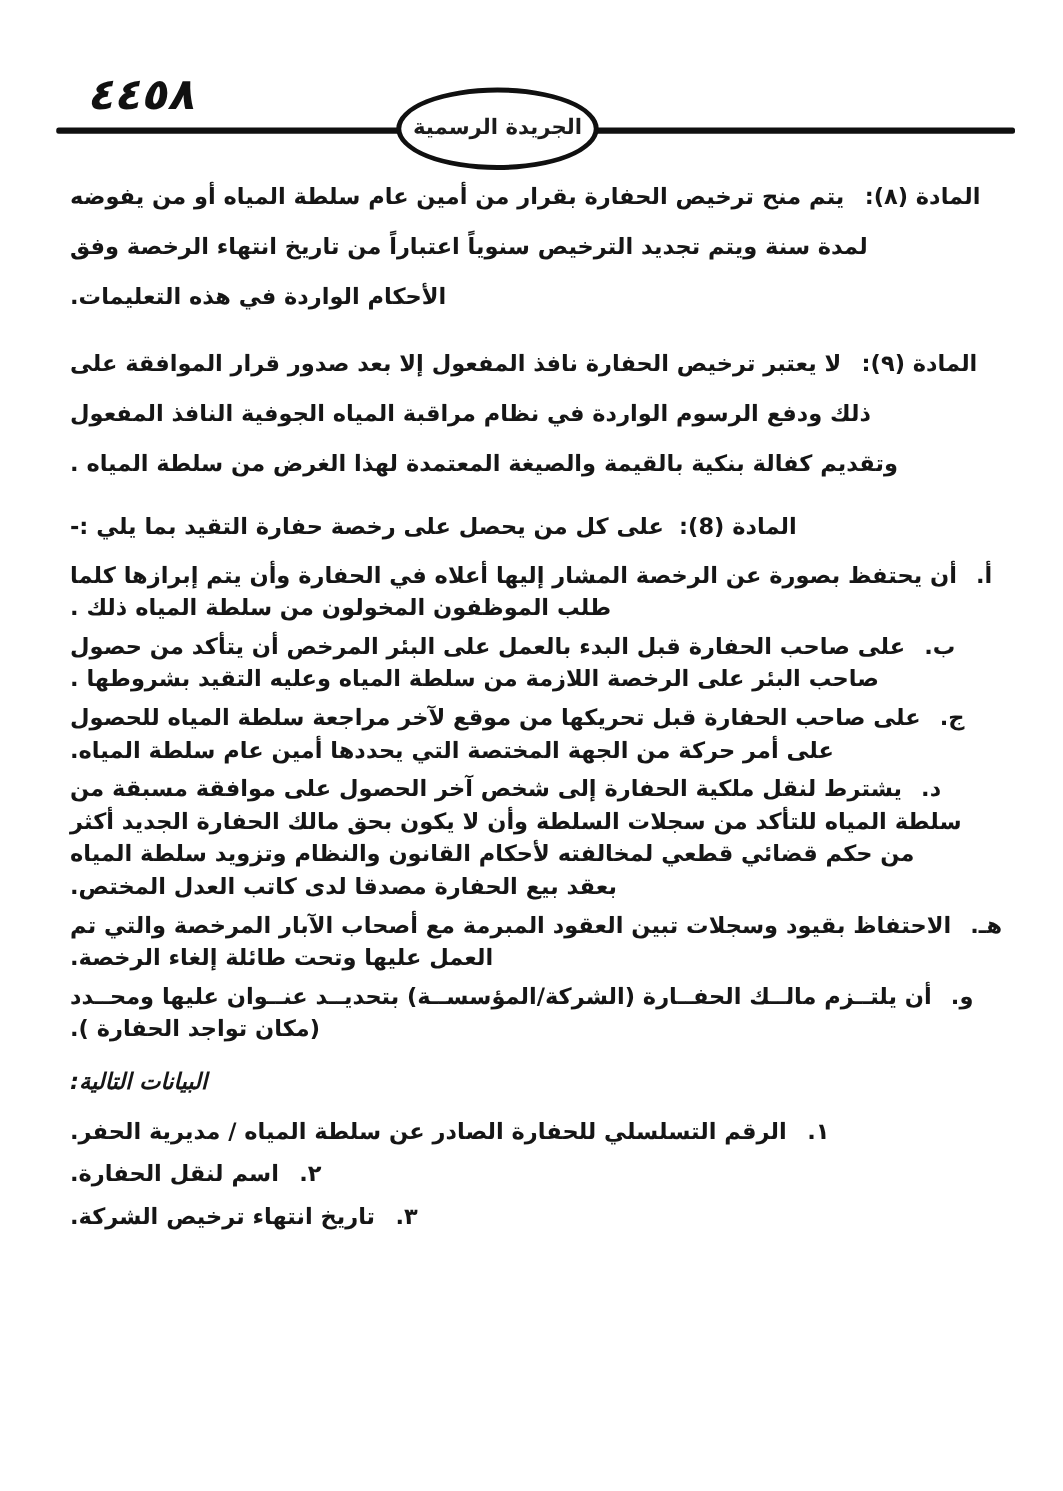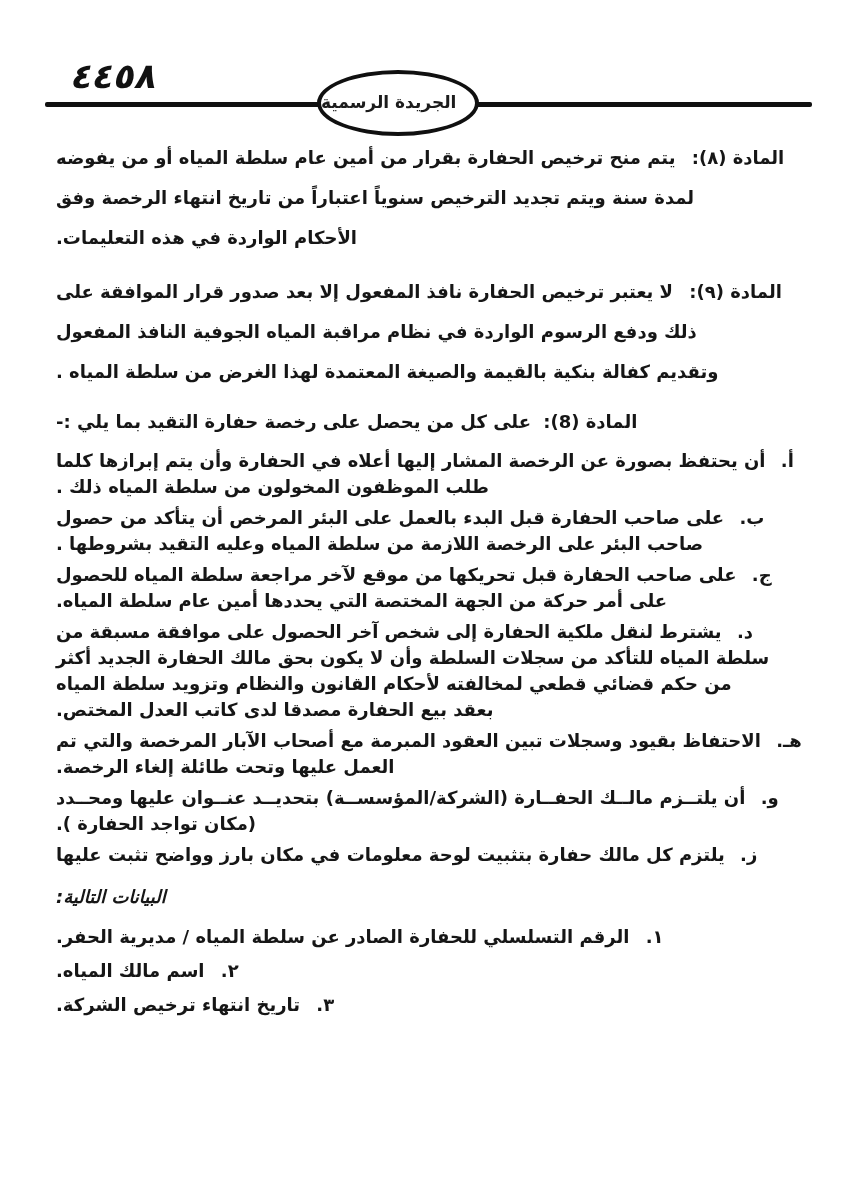--- a/index.html
+++ b/index.html
@@ -43,21 +43,21 @@
     position: absolute;
     top: 70px;
     left: 317px;
     width: 162px;
     height: 66px;
     background: #ffffff;
     border: 4px solid #101010;
     border-radius: 50%;
     display: flex;
     align-items: center;
-    justify-content: flex-end;
+    justify-content: center;
     z-index: 2;
     box-sizing: border-box;
   }
   .gazette-badge span {
     font-size: 17px;
     font-weight: bold;
     color: #1c1c1c;
     padding-bottom: 2px;
   }
 
@@ -162,35 +162,31 @@
     <p class="lettered-item">
       <span class="letter">هـ.</span>
       <span class="item-text">الاحتفاظ بقيود وسجلات تبين العقود المبرمة مع أصحاب الآبار المرخصة والتي تم العمل عليها وتحت طائلة إلغاء الرخصة.</span>
     </p>
 
     <p class="lettered-item">
       <span class="letter">و.</span>
       <span class="item-text">أن يلتــزم مالــك الحفــارة (الشركة/المؤسســة) بتحديــد عنــوان عليها ومحــدد (مكان تواجد الحفارة ).</span>
     </p>
 
-    <p class="lettered-item">
-      <span class="letter">ز.</span>
-      <span class="item-text">يلتزم كل مالك حفارة بتثبيت لوحة معلومات في مكان بارز وواضح تثبت عليها</span>
-    </p>
 
     <p class="data-intro">البيانات التالية:</p>
 
     <p class="numbered-item">
       <span class="num">١.</span>
       <span class="item-text">الرقم التسلسلي للحفارة الصادر عن سلطة المياه / مديرية الحفر.</span>
     </p>
 
     <p class="numbered-item">
       <span class="num">٢.</span>
-      <span class="item-text">اسم مالك المياه.</span>
+      <span class="item-text">اسم لنقل الحفارة.</span>
     </p>
 
     <p class="numbered-item">
       <span class="num">٣.</span>
       <span class="item-text">تاريخ انتهاء ترخيص الشركة.</span>
     </p>
 
   </div>
 </div>
 

